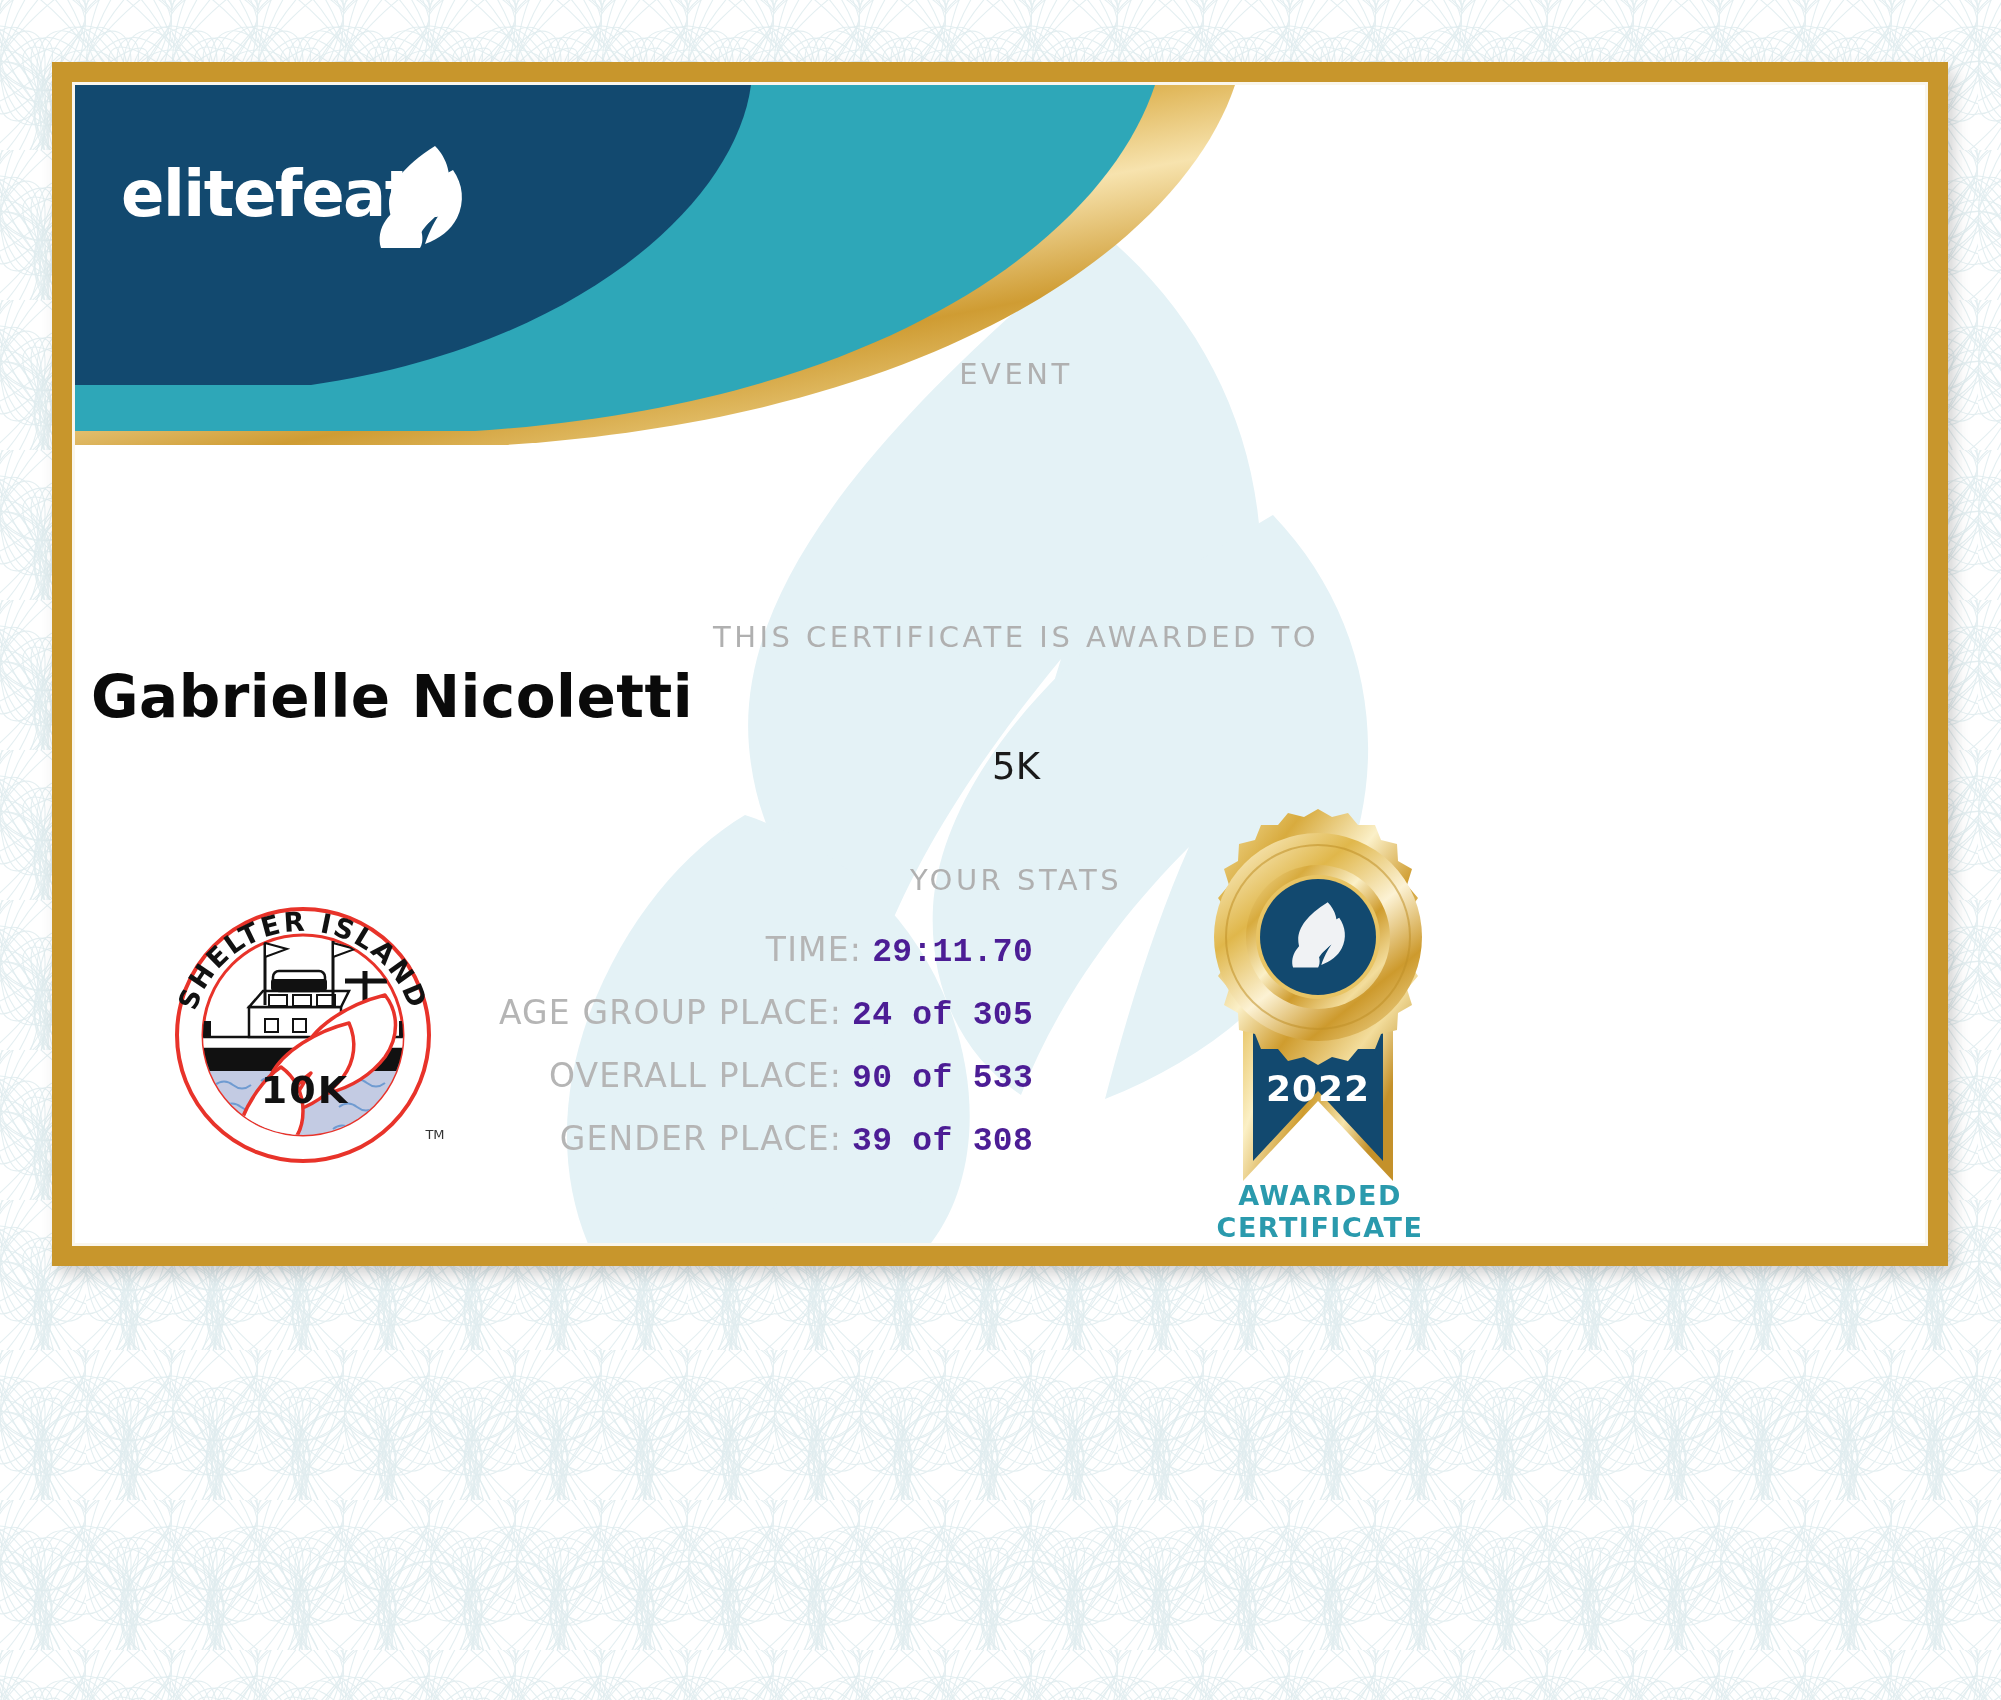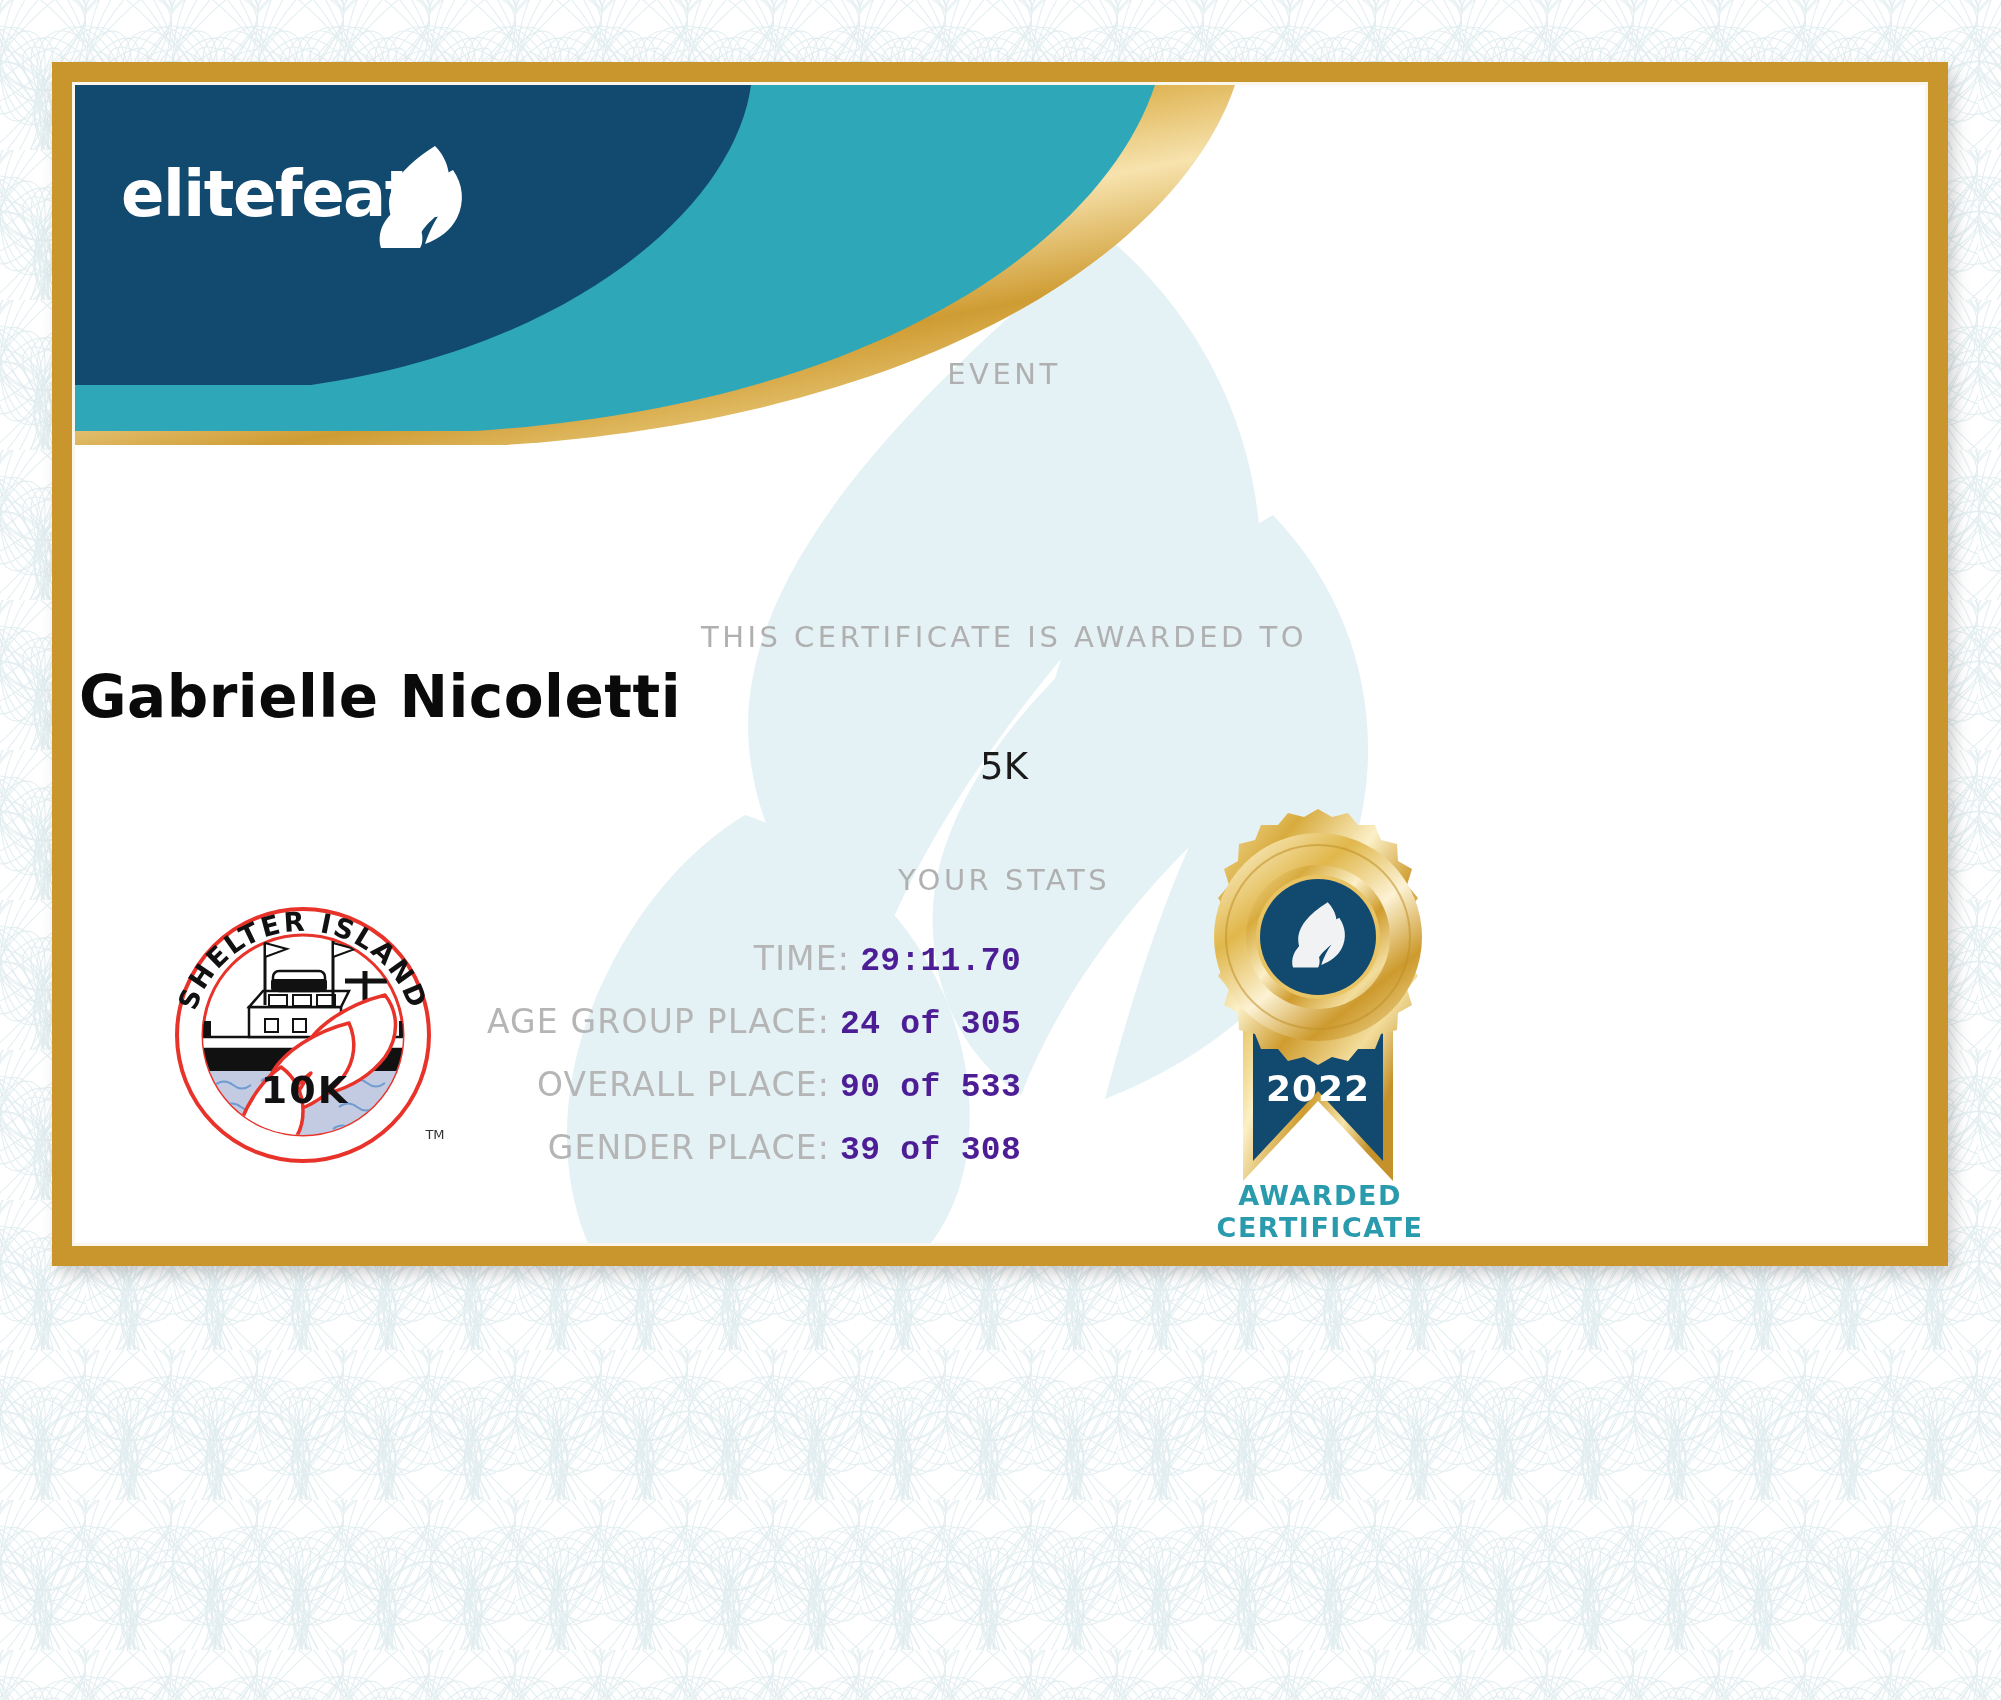--- a/index.html
+++ b/index.html
@@ -96,21 +96,21 @@
     position: absolute;
     left: 252px;
     top: 4px;
     width: 96px;
     height: 104px;
   }
 
   
   .content-layer {
     position: absolute;
-    left: 4px; top: 0;
+    left: 16px; top: 0;
     width: 1850px;
     height: 1331px;
     z-index: 6;
   }
 
   .label-caption {
     position: absolute;
     width: 100%;
     text-align: center;
     color: #b0b0b0;
@@ -162,21 +162,20 @@
     top: 845px;
     left: 0;
     width: 1000px;
   }
   .stat-row {
     display: flex;
     align-items: baseline;
     justify-content: flex-end;
     margin-bottom: 22px;
     padding-right: 58px;
-    margin-top: 9px;
   }
   .stat-key {
     color: #b5b5b5;
     font-size: 33px;
     letter-spacing: 1.2px;
     font-weight: 500;
     font-family: "DejaVu Sans", sans-serif;
   }
   .stat-val {
     color: #4c1d95;

